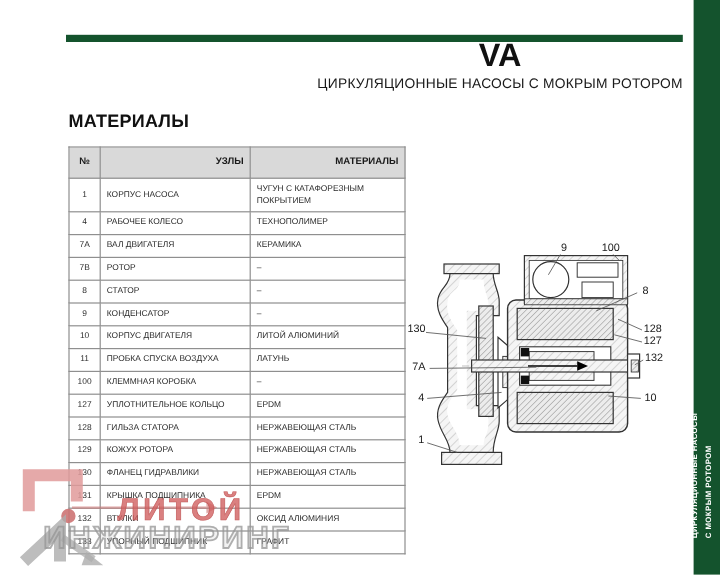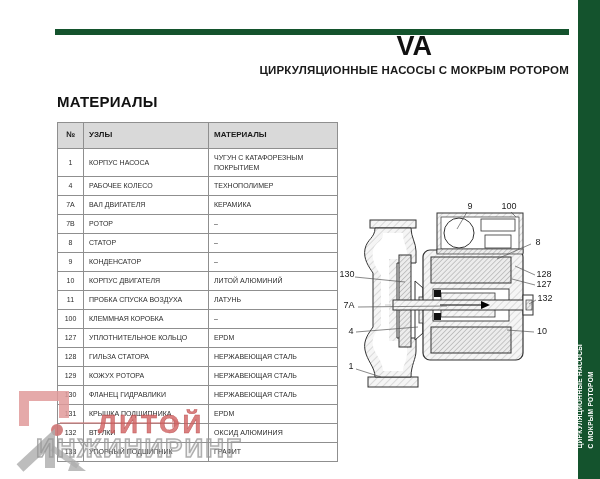--- a/index.html
+++ b/index.html
@@ -10,21 +10,21 @@
     position:relative;
     overflow:hidden;
     -webkit-font-smoothing:antialiased;
   }
   .page{position:absolute;inset:0;}
 
   
   .top-rule{position:absolute;left:55px;top:29px;width:514px;height:6px;background:#14532d;}
   .header-block{position:absolute;top:33px;right:31px;text-align:center;color:#111;}
   .model{font-size:27px;font-weight:800;line-height:1;letter-spacing:0;}
-  .subtitle{margin-top:4px;font-size:11.5px;font-weight:700;letter-spacing:.2px;color:#1a1a1a;}
+  .subtitle{margin-top:4px;font-size:11.5px;font-weight:400;letter-spacing:.2px;color:#1a1a1a;}
 
   
   .sidebar{position:absolute;top:0;right:0;width:22px;height:479px;background:#14532d;}
   .sidebar-text{
     position:absolute;bottom:30px;right:3px;
     writing-mode:vertical-rl;transform:rotate(180deg);
     color:#ffffff;font-size:6.5px;font-weight:700;letter-spacing:.35px;
     line-height:1.75;white-space:nowrap;
   }
 
@@ -35,21 +35,21 @@
   table.materials{
     position:absolute;left:57px;top:122px;width:253px;
     border-collapse:collapse;table-layout:fixed;
     font-size:7px;color:#2b2b2b;z-index:1;
   }
   table.materials th, table.materials td{
     border:1px solid #8f8f8f;
     padding:1px 5px;vertical-align:middle;line-height:1.35;
   }
   table.materials th{
-    background:#d9d9d9;height:23px;font-size:8px;font-weight:700;text-align:left;color:#1a1a1a;
+    background:#d9d9d9;height:23px;font-size:8px;font-weight:700;text-align:right;color:#1a1a1a;
   }
   table.materials th.c-num, table.materials td.c-num{width:21px;text-align:center;padding:1px 2px;}
   table.materials th.c-part, table.materials td.c-part{width:114px;}
   table.materials th.c-mat,  table.materials td.c-mat{width:118px;}
   table.materials tr.data-row{height:19px;}
   table.materials tr.data-row.tall{height:28px;}
 
   
   .diagram{position:absolute;left:335px;top:193px;width:232px;height:215px;z-index:2;}
   .callout-text{font-size:9px;fill:#1a1a1a;font-family:"Liberation Sans",sans-serif;}

